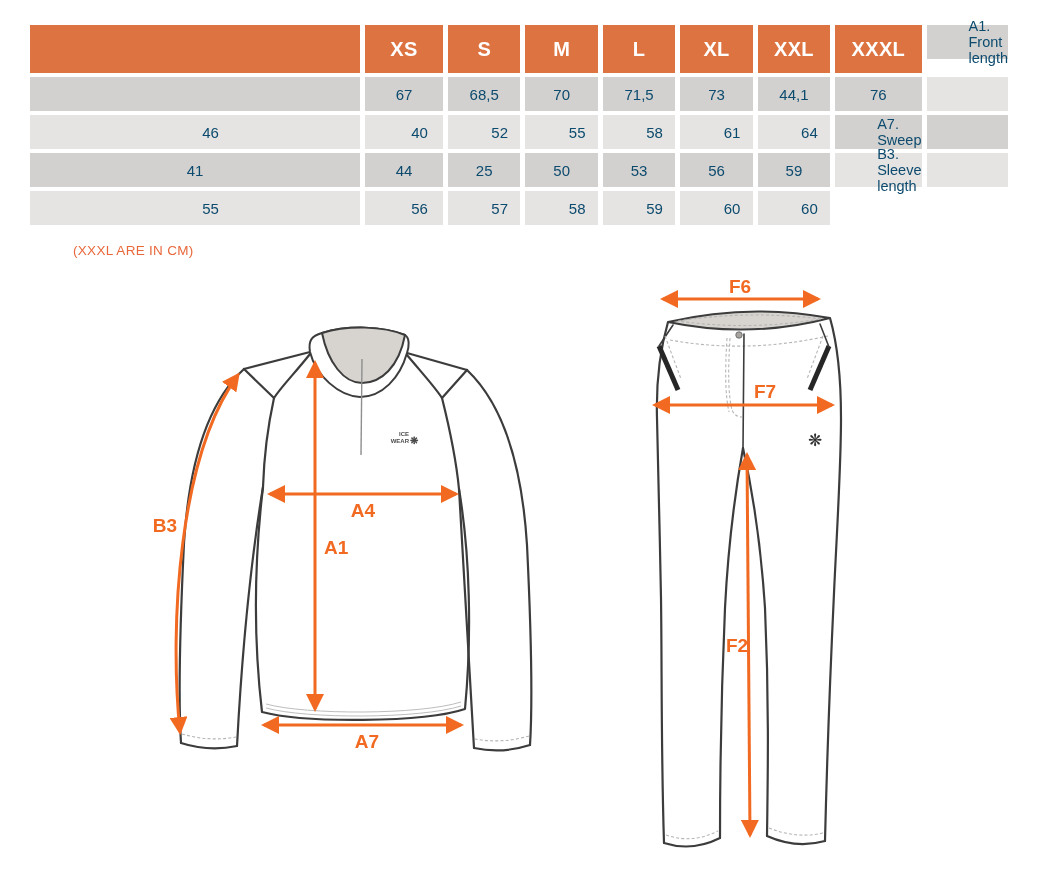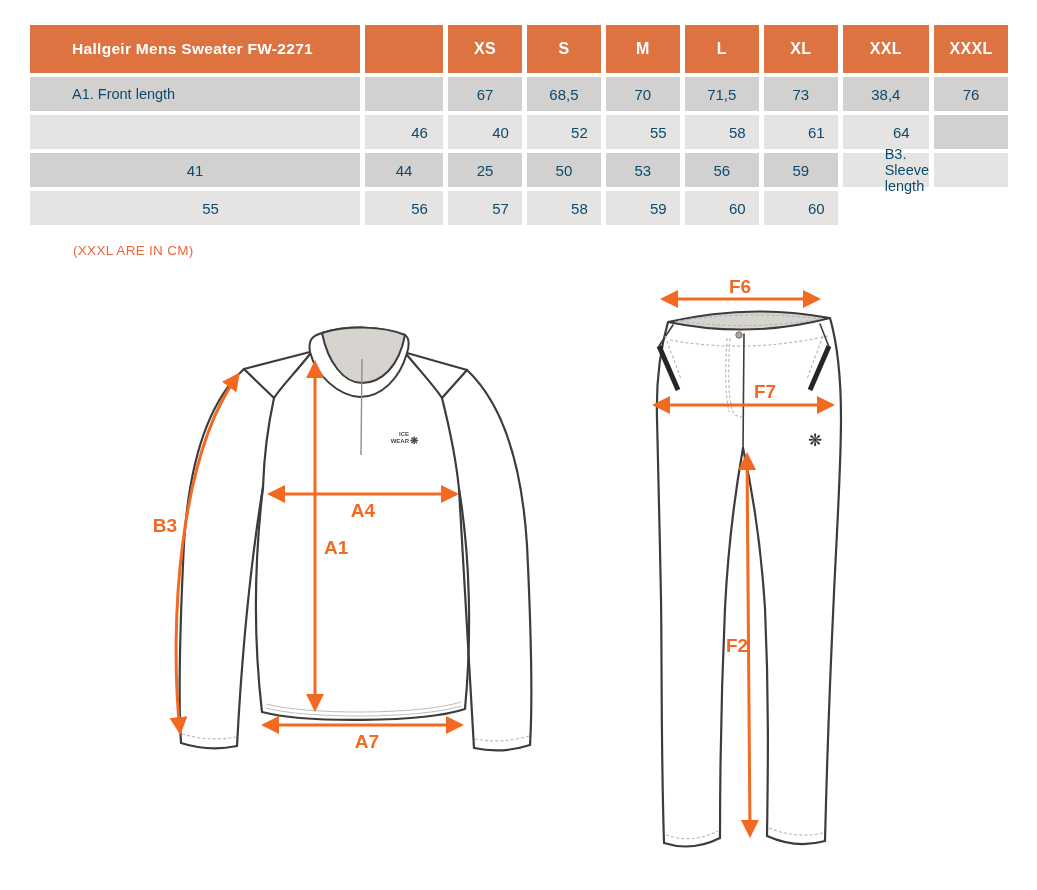--- a/index.html
+++ b/index.html
@@ -10,21 +10,21 @@
   .canvas{position:absolute;inset:0;}
 
   
   .size-table{
     position:absolute;left:30px;top:25px;width:978px;
     display:grid;
     grid-template-columns:330px 78px repeat(7,1fr);
     column-gap:5px;row-gap:4px;
   }
   .cell{display:flex;align-items:center;justify-content:center;box-sizing:border-box;}
-  .head{background:#dd7340;color:#ffffff;font-weight:bold;font-size:16px;height:48px;letter-spacing:.3px;}
+  .head{background:#dd7340;color:#ffffff;font-weight:bold;font-size:20px;height:48px;letter-spacing:.3px;}
   .head.title{justify-content:flex-start;padding-left:42px;font-size:15.5px;}
   .data{height:34px;font-size:15px;color:#0c4a6e;}
   .row-dark{background:#d2d1cf;}
   .row-light{background:#e5e4e2;padding-left:31px;}
   .label-cell{justify-content:flex-start;padding-left:42px;font-size:14.5px;}
 
   
   .note{
     position:absolute;left:73px;top:243px;
     color:#e8683c;font-size:13.5px;font-weight:500;letter-spacing:.3px;
@@ -45,49 +45,49 @@
   .mlabel{fill:#f26a21;font-weight:bold;font-size:19px;}
   .logo{fill:#4a4a4a;font-weight:bold;}
 </style>
 </head>
 <body>
 
 <div class="canvas">
 
   <div class="size-table">
 
-    <div class="cell head title">Hallgeir Mens Sweater FW-2271</div>
     <div class="cell head"></div>
     <div class="cell head">XS</div>
     <div class="cell head">S</div>
     <div class="cell head">M</div>
     <div class="cell head">L</div>
     <div class="cell head">XL</div>
     <div class="cell head">XXL</div>
     <div class="cell head">XXXL</div>
 
     <div class="cell data row-dark label-cell">A1. Front length</div>
     <div class="cell data row-dark"></div>
     <div class="cell data row-dark">67</div>
     <div class="cell data row-dark">68,5</div>
     <div class="cell data row-dark">70</div>
     <div class="cell data row-dark">71,5</div>
     <div class="cell data row-dark">73</div>
-    <div class="cell data row-dark">38,4</div>
+    <div class="cell data row-dark">44,1</div>
     <div class="cell data row-dark">76</div>
 
     <div class="cell data row-light"></div>
     <div class="cell data row-light">46</div>
     <div class="cell data row-light">40</div>
     <div class="cell data row-light">52</div>
     <div class="cell data row-light">55</div>
     <div class="cell data row-light">58</div>
     <div class="cell data row-light">61</div>
     <div class="cell data row-light">64</div>
 
+    <div class="cell data row-dark label-cell">A7. Sweep</div>
     <div class="cell data row-dark"></div>
     <div class="cell data row-dark">41</div>
     <div class="cell data row-dark">44</div>
     <div class="cell data row-dark">25</div>
     <div class="cell data row-dark">50</div>
     <div class="cell data row-dark">53</div>
     <div class="cell data row-dark">56</div>
     <div class="cell data row-dark">59</div>
 
     <div class="cell data row-light label-cell">B3. Sleeve length</div>

